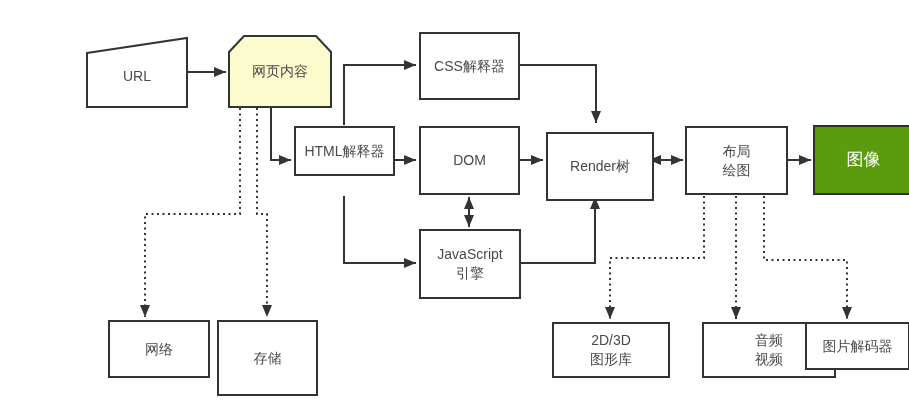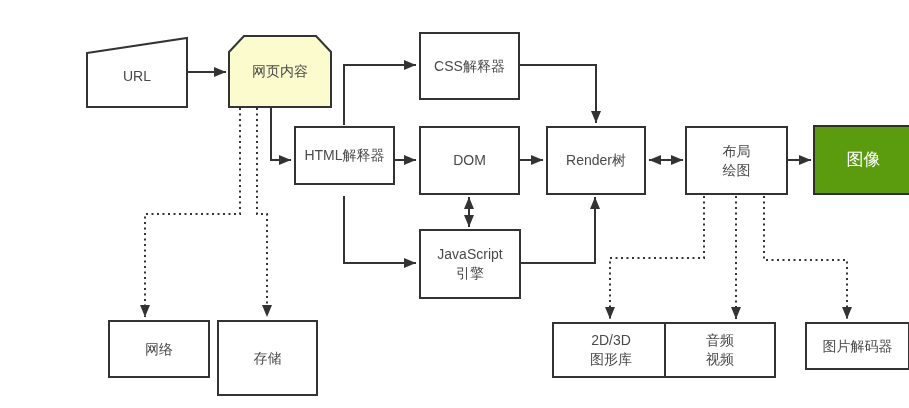--- a/index.html
+++ b/index.html
@@ -75,38 +75,38 @@
       <path d="M692,196 L692,319" marker-end="url(#arw)"></path>
       <path d="M720,196 L720,260 L803,260 L803,319" marker-end="url(#arw)"></path>
     </g>
   </svg>
 
   <div class="shape-label" style="left:43px;top:44px;width:100px;height:63px">URL</div>
   <div class="shape-label" style="left:185px;top:36px;width:102px;height:71px">网页内容</div>
 
   <div class="node" style="left:375px;top:32px;width:101px;height:68px">CSS解释器</div>
 
-  <div class="node" style="left:250px;top:126px;width:101px;height:59px">HTML解释器</div>
+  <div class="node" style="left:250px;top:126px;width:101px;height:50px">HTML解释器</div>
 
   <div class="node" style="left:375px;top:126px;width:101px;height:69px">DOM</div>
 
   <div class="node" style="left:375px;top:229px;width:102px;height:70px">JavaScript
 引擎</div>
 
-  <div class="node" style="left:502px;top:126px;width:100px;height:69px">Render树</div>
+  <div class="node" style="left:502px;top:132px;width:108px;height:69px">Render树</div>
 
   <div class="node node--image" style="left:769px;top:125px;width:101px;height:70px">图像</div>
 
   <div class="node" style="left:641px;top:126px;width:103px;height:69px">布局
 绘图</div>
 
   <div class="node" style="left:64px;top:320px;width:102px;height:58px">网络</div>
 
   <div class="node" style="left:173px;top:320px;width:101px;height:76px">存储</div>
 
   <div class="node" style="left:508px;top:322px;width:118px;height:56px">2D/3D
 图形库</div>
 
-  <div class="node" style="left:620px;top:322px;width:112px;height:56px">音频
+  <div class="node" style="left:658px;top:322px;width:134px;height:56px">音频
 视频</div>
 
   <div class="node" style="left:761px;top:322px;width:105px;height:48px">图片解码器</div>
 </div>
 
 </body></html>

